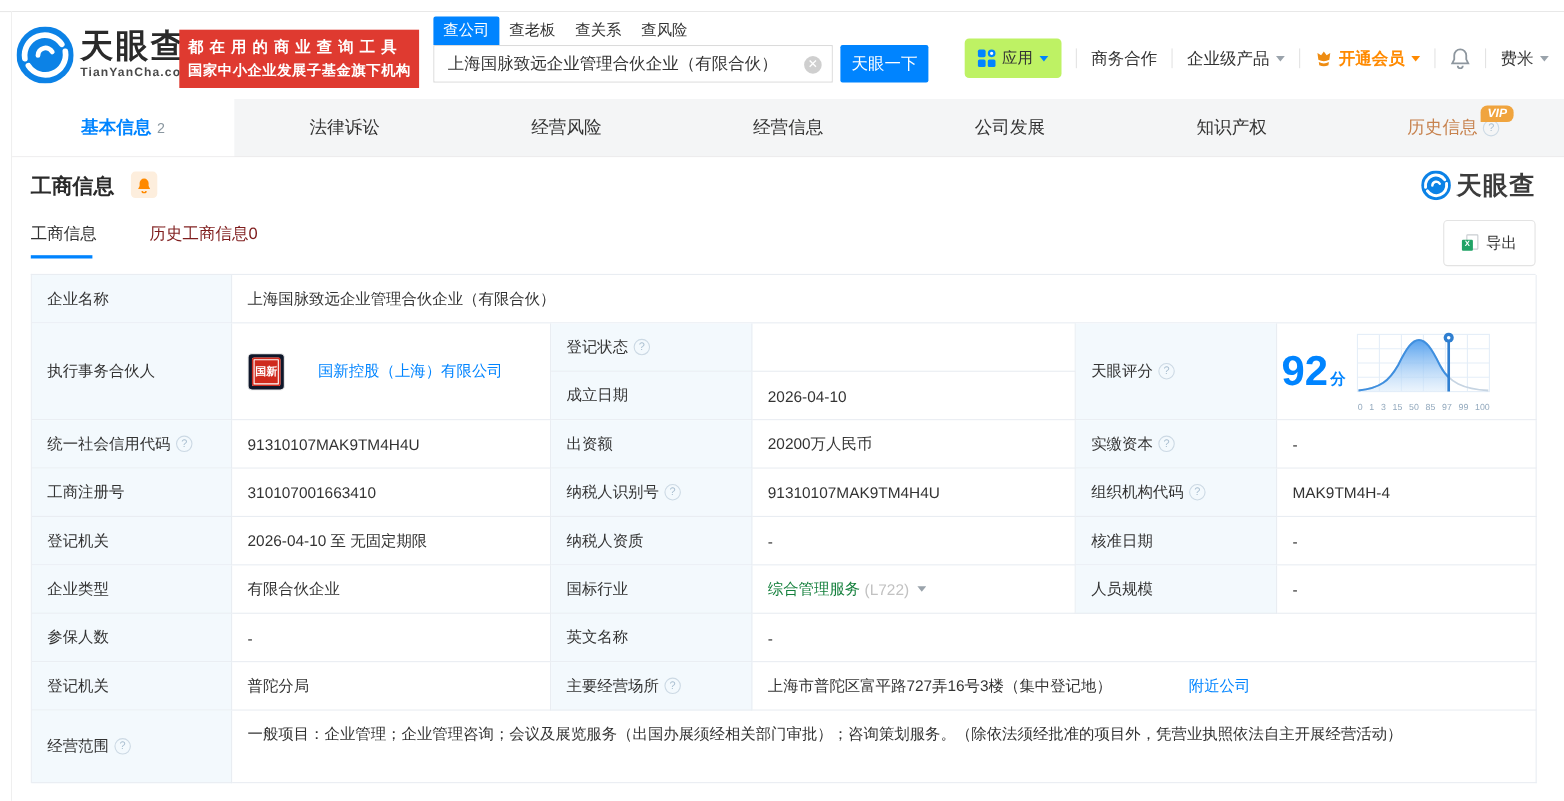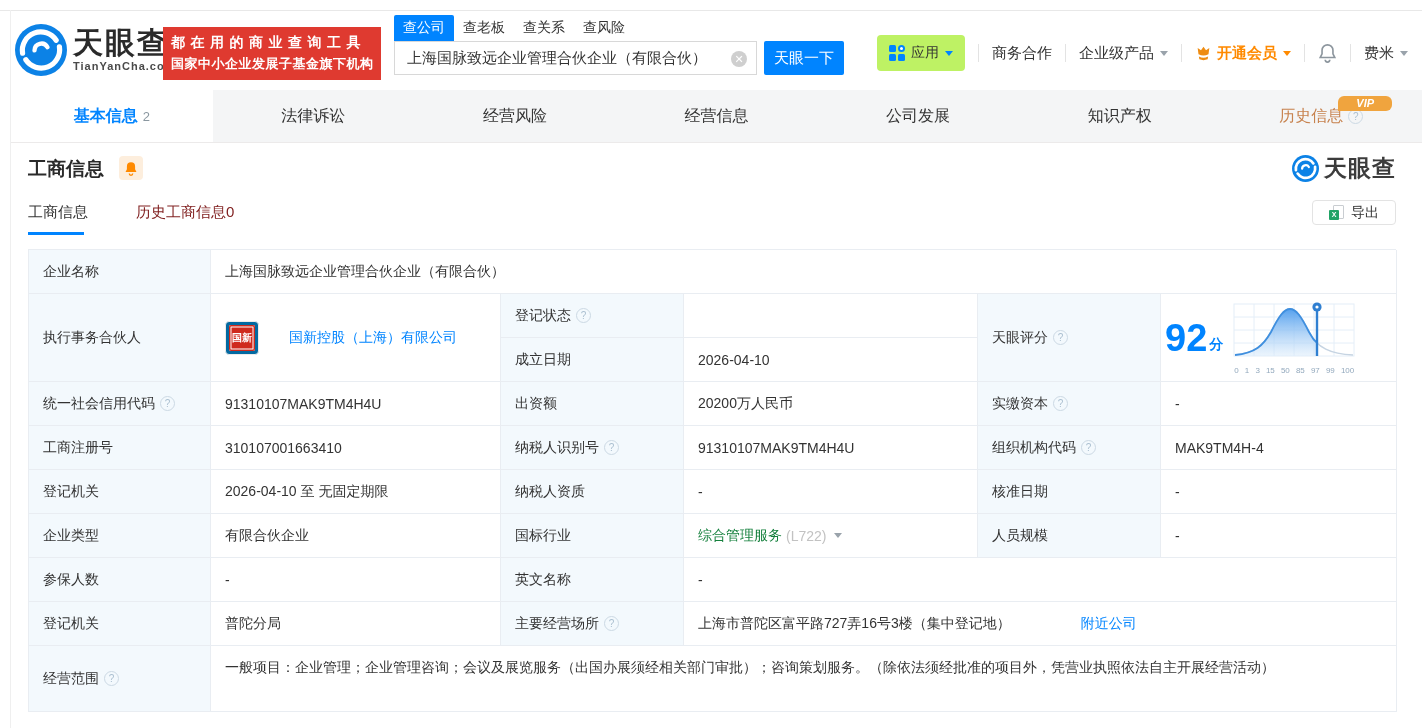--- a/index.html
+++ b/index.html
@@ -55,59 +55,59 @@
   .bell-top { width:19px; height:20px; cursor:pointer; }
 
   
   .navbar { position:absolute; left:11px; top:90px; right:0; height:53px; background:#f4f5f6;
     display:flex; border-bottom:1px solid #eceaea; }
   .nav-tab { flex:1; display:flex; align-items:center; justify-content:center; font-size:16px;
     color:#333; cursor:pointer; position:relative; }
   .nav-tab.active { background:#fff; color:#0084ff; font-weight:bold; }
   .nav-badge { font-size:13px; color:#8a97a0; margin-left:5px; font-weight:normal; }
   .nav-tab.vip-tab { color:#c7824e; }
-  .vip-badge { position:absolute; top:6px; right:30px; background:#f0a43e; color:#fff; font-size:11px;
-    font-weight:bold; padding:1px 18px 2px; border-radius:6px 6px 6px 0; font-style:italic; }
+  .vip-badge { position:absolute; top:6px; right:46px; background:#f0a43e; color:#fff; font-size:11px;
+    font-weight:bold; padding:1px 6px 2px; border-radius:6px 6px 6px 0; font-style:italic; }
   .q-icon { display:inline-flex; width:15px; height:15px; border:1px solid #ccd9e4; border-radius:50%;
     color:#aabfd0; font-size:10px; align-items:center; justify-content:center; margin-left:5px;
     flex:0 0 auto; cursor:pointer; }
 
   
   .content { position:absolute; left:11px; top:143px; right:0; bottom:0; background:#fff; }
   .sec-title { position:absolute; left:17px; top:13px; font-size:19px; font-weight:bold; color:#2a2a2a; }
   .bell-badge { position:absolute; left:108px; top:13px; width:24px; height:24px; background:#fdeedd;
     border-radius:4px; display:flex; align-items:center; justify-content:center; cursor:pointer; }
   .watermark { position:absolute; right:26px; top:10px; display:flex; align-items:center; }
   .wm-name { font-size:23px; font-weight:bold; color:#3c3c3c; letter-spacing:1px; margin-left:5px; }
   .subtab-row { position:absolute; left:17px; top:60px; display:flex; }
   .subtab { font-size:15px; margin-right:48px; padding-bottom:13px; cursor:pointer; position:relative; }
   .subtab.active { color:#333; }
   .subtab.active::after { content:""; position:absolute; left:0; right:4px; bottom:0; height:3px; background:#0084ff; }
   .subtab.dim { color:#7f1d1d; }
-  .export-btn { position:absolute; right:26px; top:57px; width:84px; height:25px; border:1px solid #e3e3e3;
+  .export-btn { position:absolute; right:26px; top:57px; width:84px; height:42px; border:1px solid #e3e3e3;
     border-radius:4px; background:#fff; display:flex; align-items:center; justify-content:center;
     font-size:14px; color:#333; cursor:pointer; }
   .xls-icon { position:relative; width:15px; height:16px; margin-right:7px; }
   .xls-page { position:absolute; right:0; top:0; width:11px; height:14px; background:#fff; border:1px solid #c9cdd1; border-radius:1px; }
   .xls-green { position:absolute; left:0; bottom:1px; width:10px; height:10px; background:#21a366; color:#fff;
     font-size:7px; font-weight:bold; text-align:center; line-height:10px; border-radius:1px; }
 
   
   .biz-table { position:absolute; left:17px; top:106px; width:1368px;
     display:grid; grid-template-columns:182px 290px 183px 294px 183px 236px;
     grid-template-rows:repeat(9,44px) 66px;
     border-top:1px solid #e9edf2; border-left:1px solid #e9edf2; }
   .cell { border-right:1px solid #e9edf2; border-bottom:1px solid #e9edf2; display:flex; align-items:center;
     padding:0 10px 0 14px; font-size:14px; color:#333; overflow:hidden; }
   .cell.label { background:#f3f9fd; }
   .rs2 { grid-row:span 2; }
   .cs3 { grid-column:span 3; }
   .cs5 { grid-column:span 5; }
   .link { color:#0084ff; cursor:pointer;margin-left:20px; }
-  .seal-wrap { width:34px; height:34px; border:1px solid #ececec; border-radius:4px; background:#0369a1;
+  .seal-wrap { width:34px; height:34px; border:1px solid #ececec; border-radius:4px; background:#0f172a;
     display:flex; align-items:center; justify-content:center; margin-right:10px; flex:0 0 auto; }
   .seal { width:26px; height:26px; background:#cf2a1d; border-radius:2px; color:#fff; font-size:10px;
     font-weight:bold; display:flex; align-items:center; justify-content:center;
     box-shadow:inset 0 0 0 1.5px #cf2a1d, inset 0 0 0 2.5px #fff; }
   .dim-val { color:#15803d; }
   .code-dim { color:#c2c2c2; margin-left:4px; }
   .scope-cell { align-items:flex-start; padding-top:10px; line-height:22px; display:block; }
   .addr-link { margin-left:26px;padding-left:44px; }
 
   

